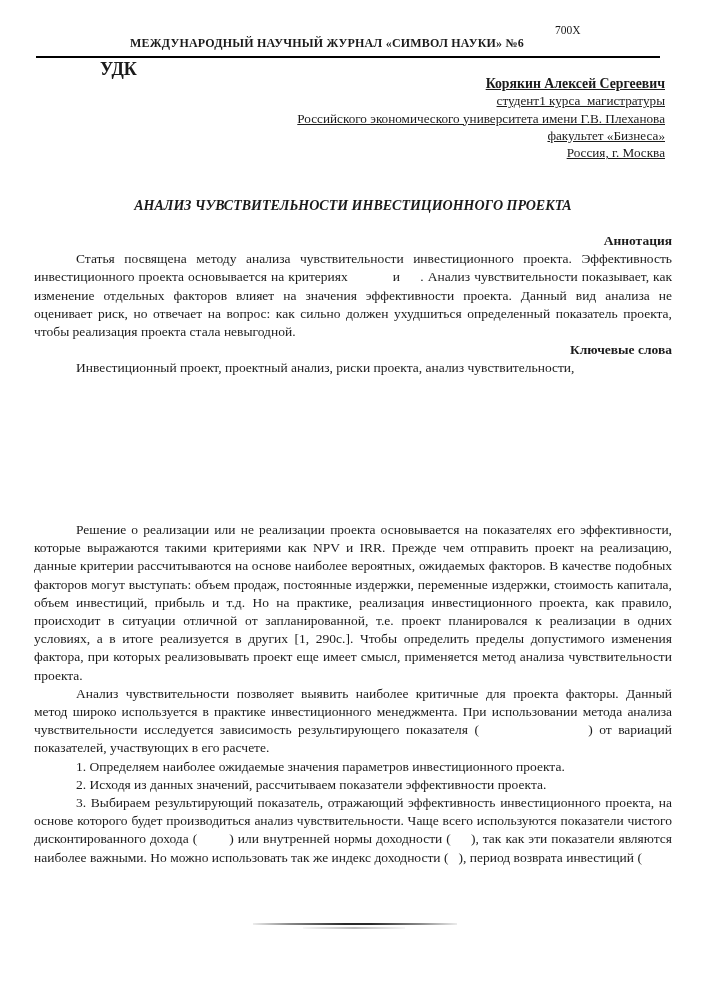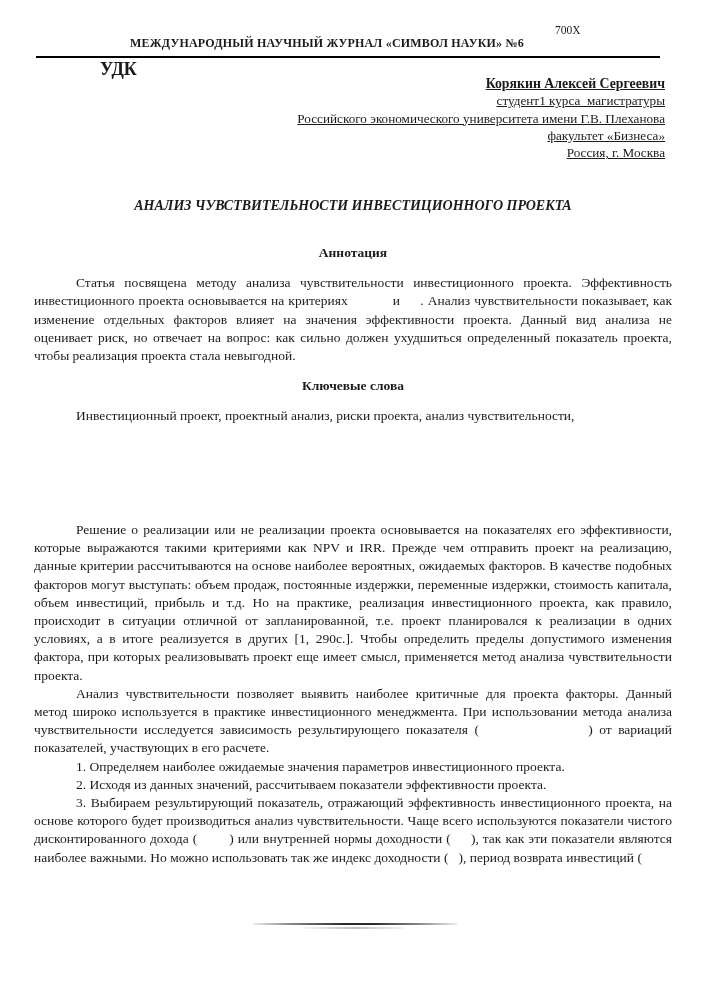--- a/index.html
+++ b/index.html
@@ -83,22 +83,22 @@
     font-size: 13.5px;
     line-height: 18.2px;
   }
   .para {
     margin: 0;
     text-align: justify;
     text-indent: 42px;
     font-family: Liberation Serif, serif;
   }
   .center-head {
-    margin: 12px;
-    text-align: center;
+    margin: 0;
+    text-align: right;
     font-weight: bold;
     text-indent: 0;
   }
   .divider-main {
     position: absolute;
     top: 923px;
     left: 253px;
     width: 204px;
     height: 2px;
     background: linear-gradient(90deg, #ececec, #8a8a8a 18%, #2a2a2a 45%, #2a2a2a 58%, #8a8a8a 82%, #ececec);

